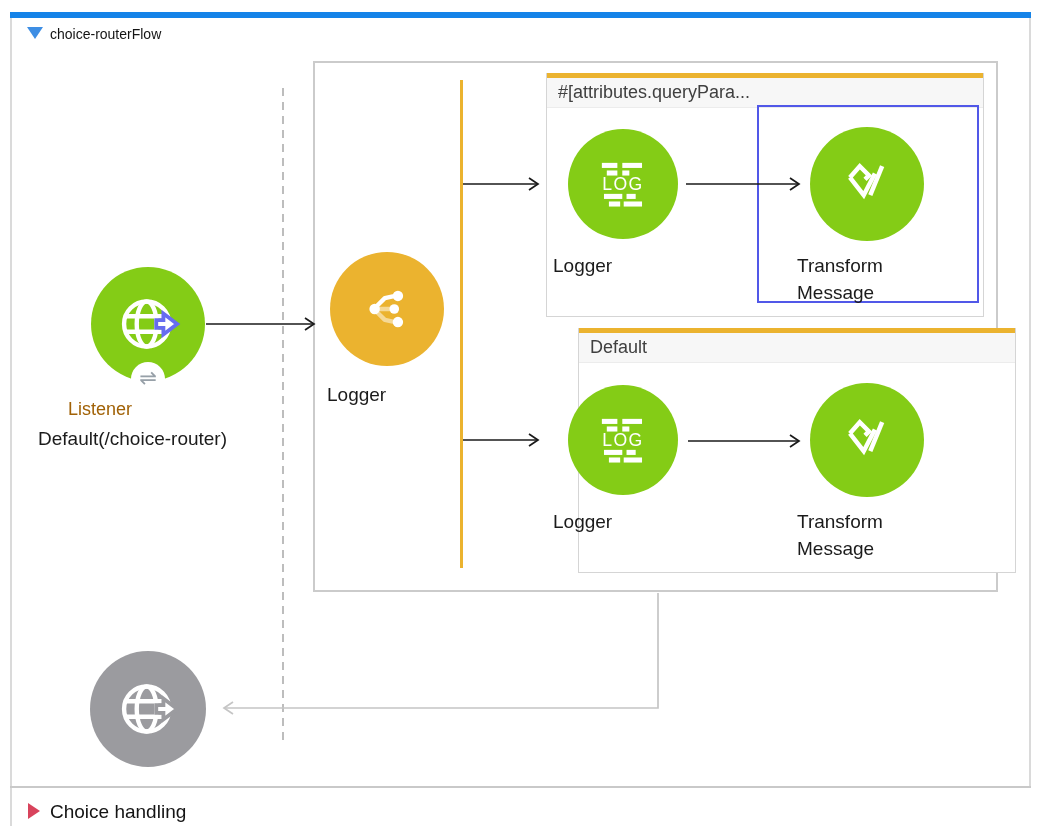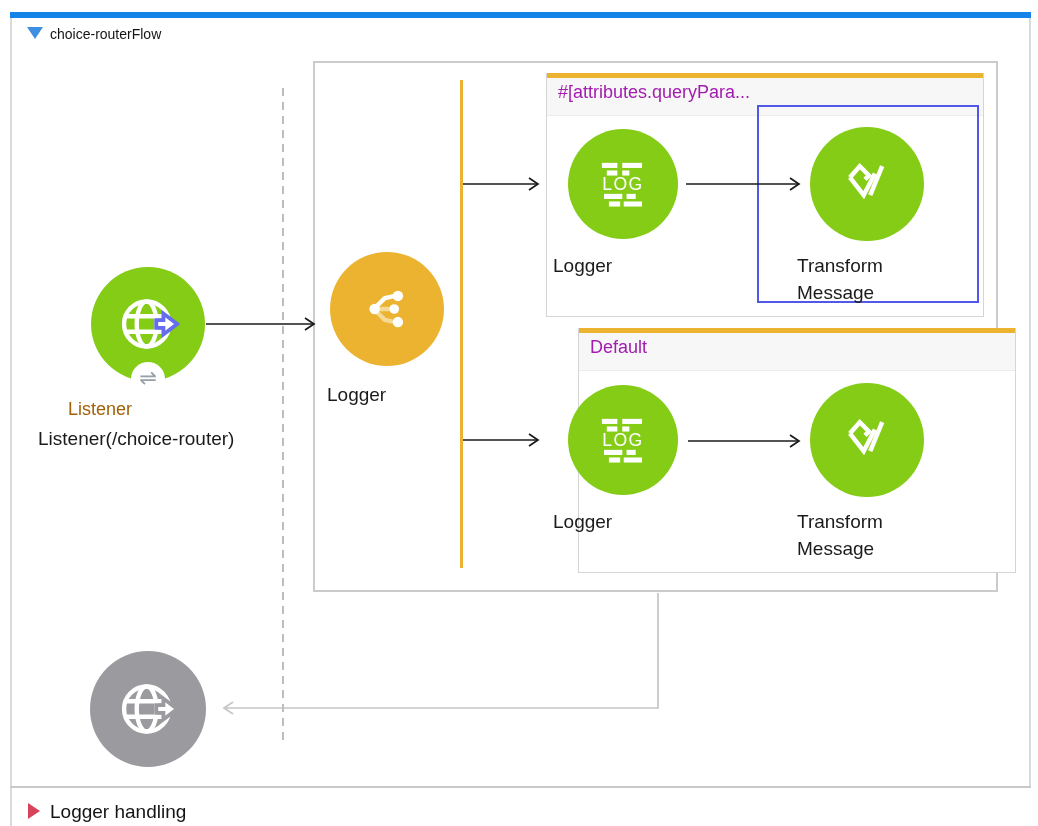--- a/index.html
+++ b/index.html
@@ -20,22 +20,22 @@
     border-top:8px solid transparent; border-bottom:8px solid transparent; border-left:12px solid #D8435C; }
   .error-label { position:absolute; left:50px; top:801px; font-size:19px; color:#141414; }
 
   
   .scope { position:absolute; left:313px; top:61px; width:685px; height:531px;
     border:2px solid #CBCBCB; background:#fff; }
   .branch { position:absolute; width:438px; background:#fff; border:1px solid #D5D5D5; border-top:none; }
   .branch.when    { left:546px; top:73px;  height:244px; }
   .branch.default { left:546px; top:328px; height:245px;margin-left:32px; }
   .branch-accent { height:5px; background:#EBB32F; }
-  .branch-header { height:38px; background:#F7F7F7; border-bottom:1px solid #ECECEC;
-    font-size:18px; line-height:29px; padding-left:11px; color:#a21caf;
+  .branch-header { height:30px; background:#F7F7F7; border-bottom:1px solid #ECECEC;
+    font-size:18px; line-height:29px; padding-left:11px; color:#404040;
     white-space:nowrap; overflow:hidden; }
   .selection { position:absolute; left:757px; top:105px; width:222px; height:198px;
     border:2px solid #5158E8; z-index:3; }
 
   
   .circle { position:absolute; border-radius:50%; display:flex; align-items:center; justify-content:center; z-index:4; }
   .purple { background:#84cc16; }
   .yellow { background:#EBB32F; }
   .gray   { background:#9B9B9F; }
   .badge { position:absolute; left:131px; top:362px; width:34px; height:34px; border-radius:50%;
@@ -54,21 +54,21 @@
 
   <div class="topbar"></div>
   <div class="border-l"></div>
   <div class="border-r"></div>
   <div class="divider"></div>
 
   <div class="tri-down"></div>
   <div class="flow-title">choice-routerFlow</div>
 
   <div class="tri-right"></div>
-  <div class="error-label">Logger handling</div>
+  <div class="error-label">Choice handling</div>
 
   <div class="scope"></div>
 
   <div class="branch when">
     <div class="branch-accent"></div>
     <div class="branch-header">#[attributes.queryPara...</div>
   </div>
 
   <div class="branch default">
     <div class="branch-accent"></div>
@@ -120,21 +120,21 @@
         <circle cx="11.5" cy="12" r="8.2"></circle>
         <ellipse cx="11.5" cy="12" rx="3.6" ry="8.2"></ellipse>
         <path d="M3.6,9.2 L19.4,9.2"></path>
           <path d="M3.6,14.8 L19.4,14.8"></path>
       </g>
       <path d="M15,10.6 h2.6 v-2.4 l5,3.8 -5,3.8 v-2.4 h-2.6 z" fill="#fff" stroke="#666CF0" stroke-width="1.4"></path>
     </svg>
   </div>
   <div class="badge">⇌</div>
   <div class="nlabel ghost" style="left:68px; top:396px; width:160px;">Listener</div>
-  <div class="nlabel" style="left:38px; top:425px; width:220px;">Listener(/choice-router)</div>
+  <div class="nlabel" style="left:38px; top:425px; width:220px;">Default(/choice-router)</div>
 
   <div class="circle yellow" style="left:330px; top:252px; width:114px; height:114px;">
     <svg width="64" height="64" viewBox="0 0 44 44">
       <g stroke="#fff" stroke-width="3" fill="none" stroke-linejoin="round" stroke-linecap="round">
         <path d="M14.5,20.5 L20.5,14.5 L26,13.3"></path>
         <path d="M16.5,22 L24,22" opacity="0.5"></path>
         <path d="M14.5,23.5 L20.5,29.5 L26,30.7" opacity="0.5"></path>
       </g>
       <circle cx="13.5" cy="22" r="3.6" fill="#fff"></circle>
       <circle cx="29.5" cy="13" r="3.6" fill="#fff"></circle>

